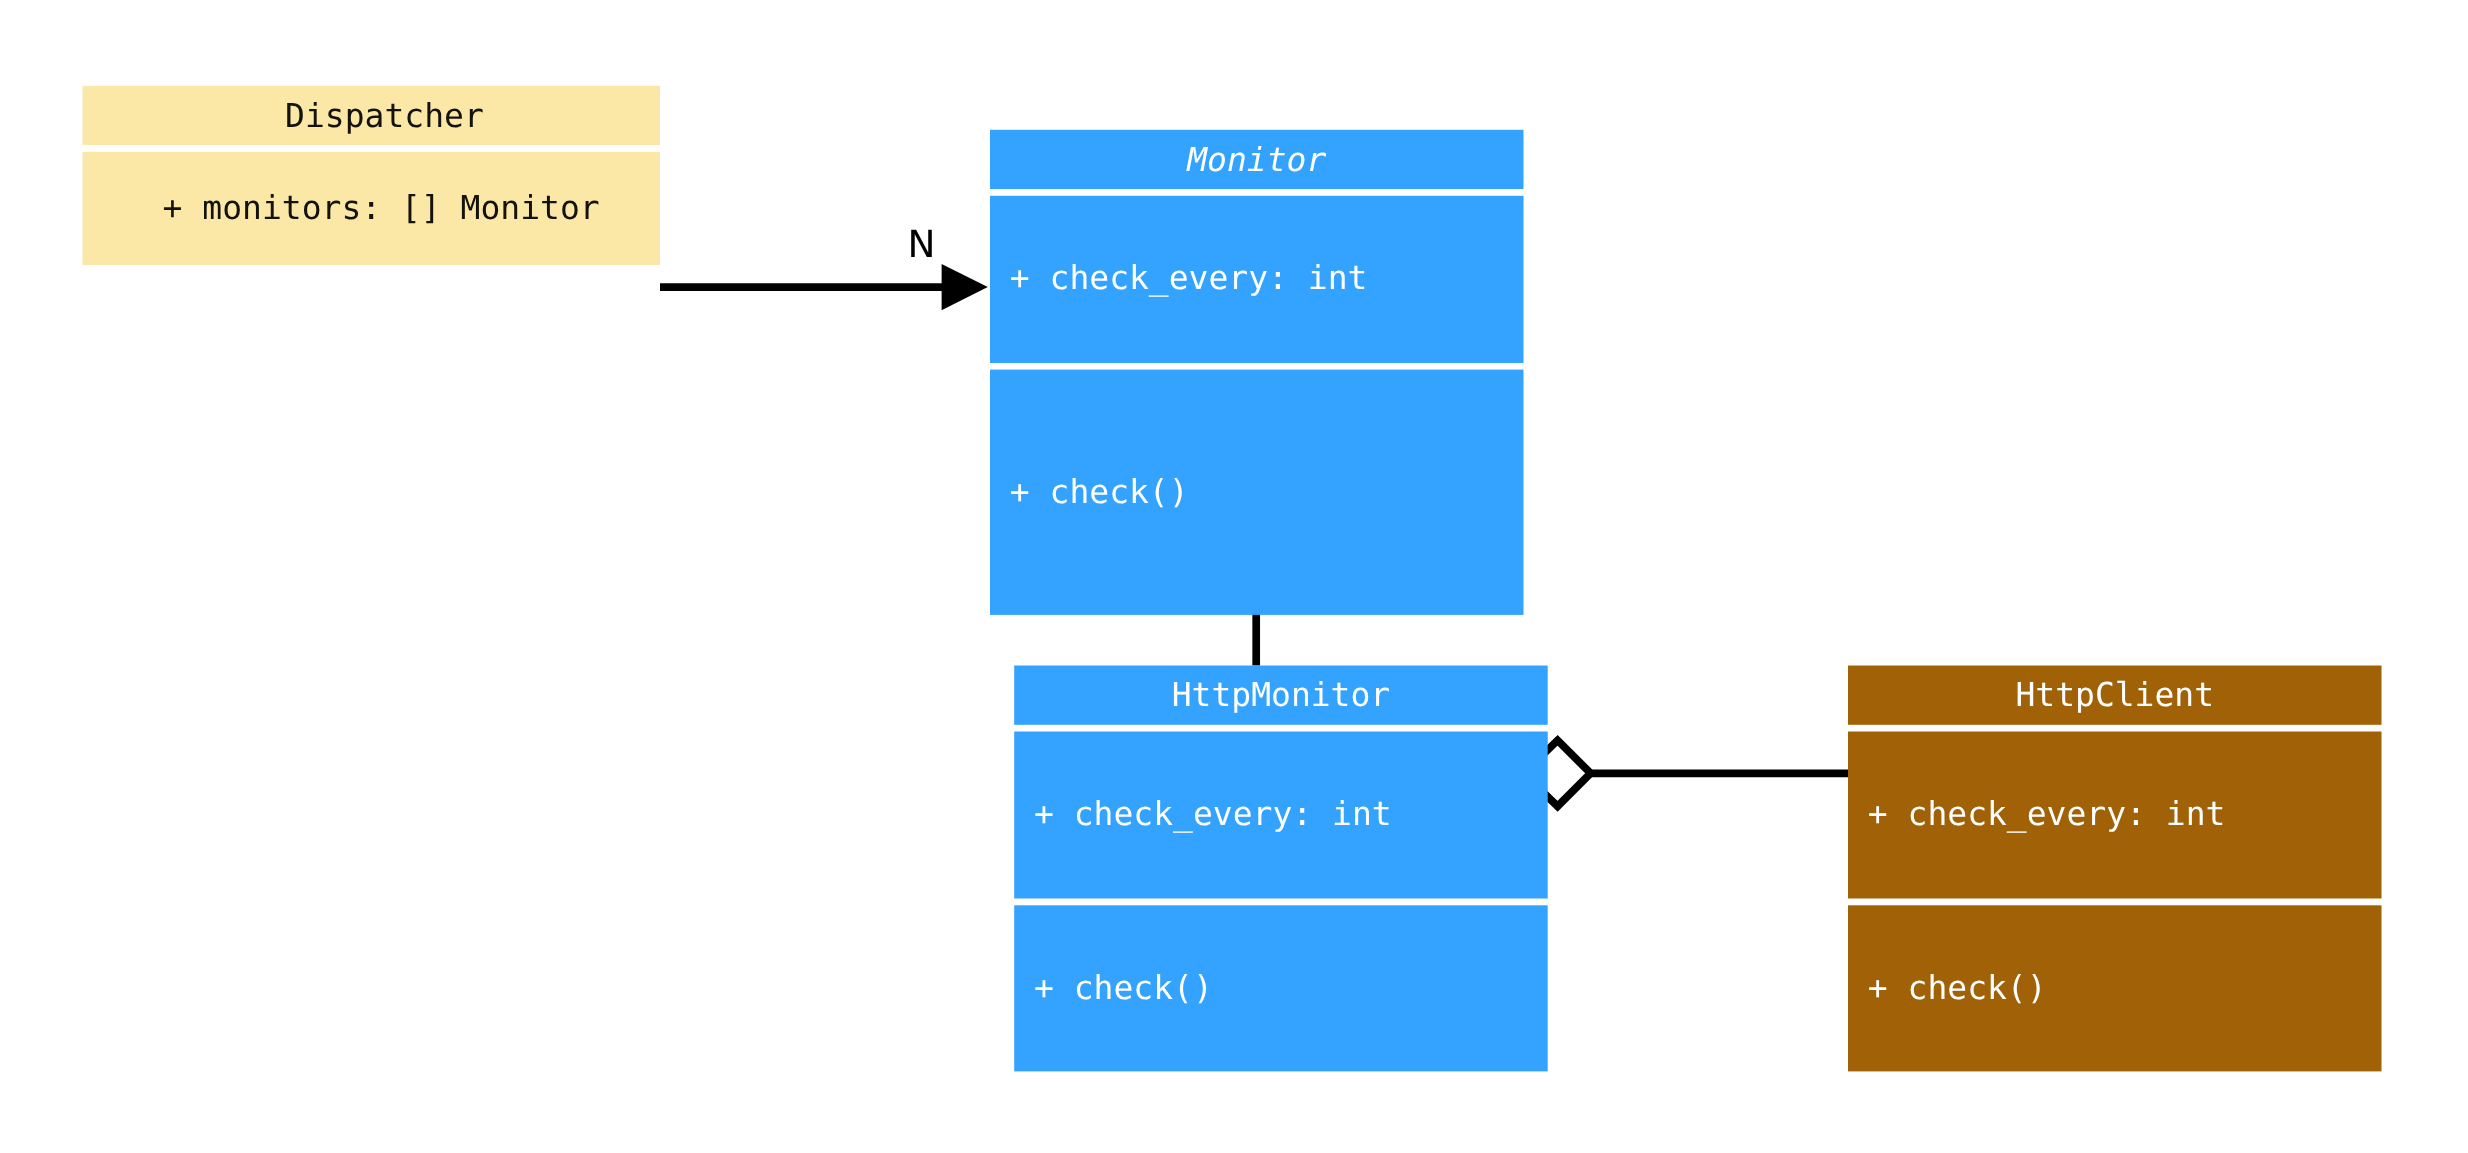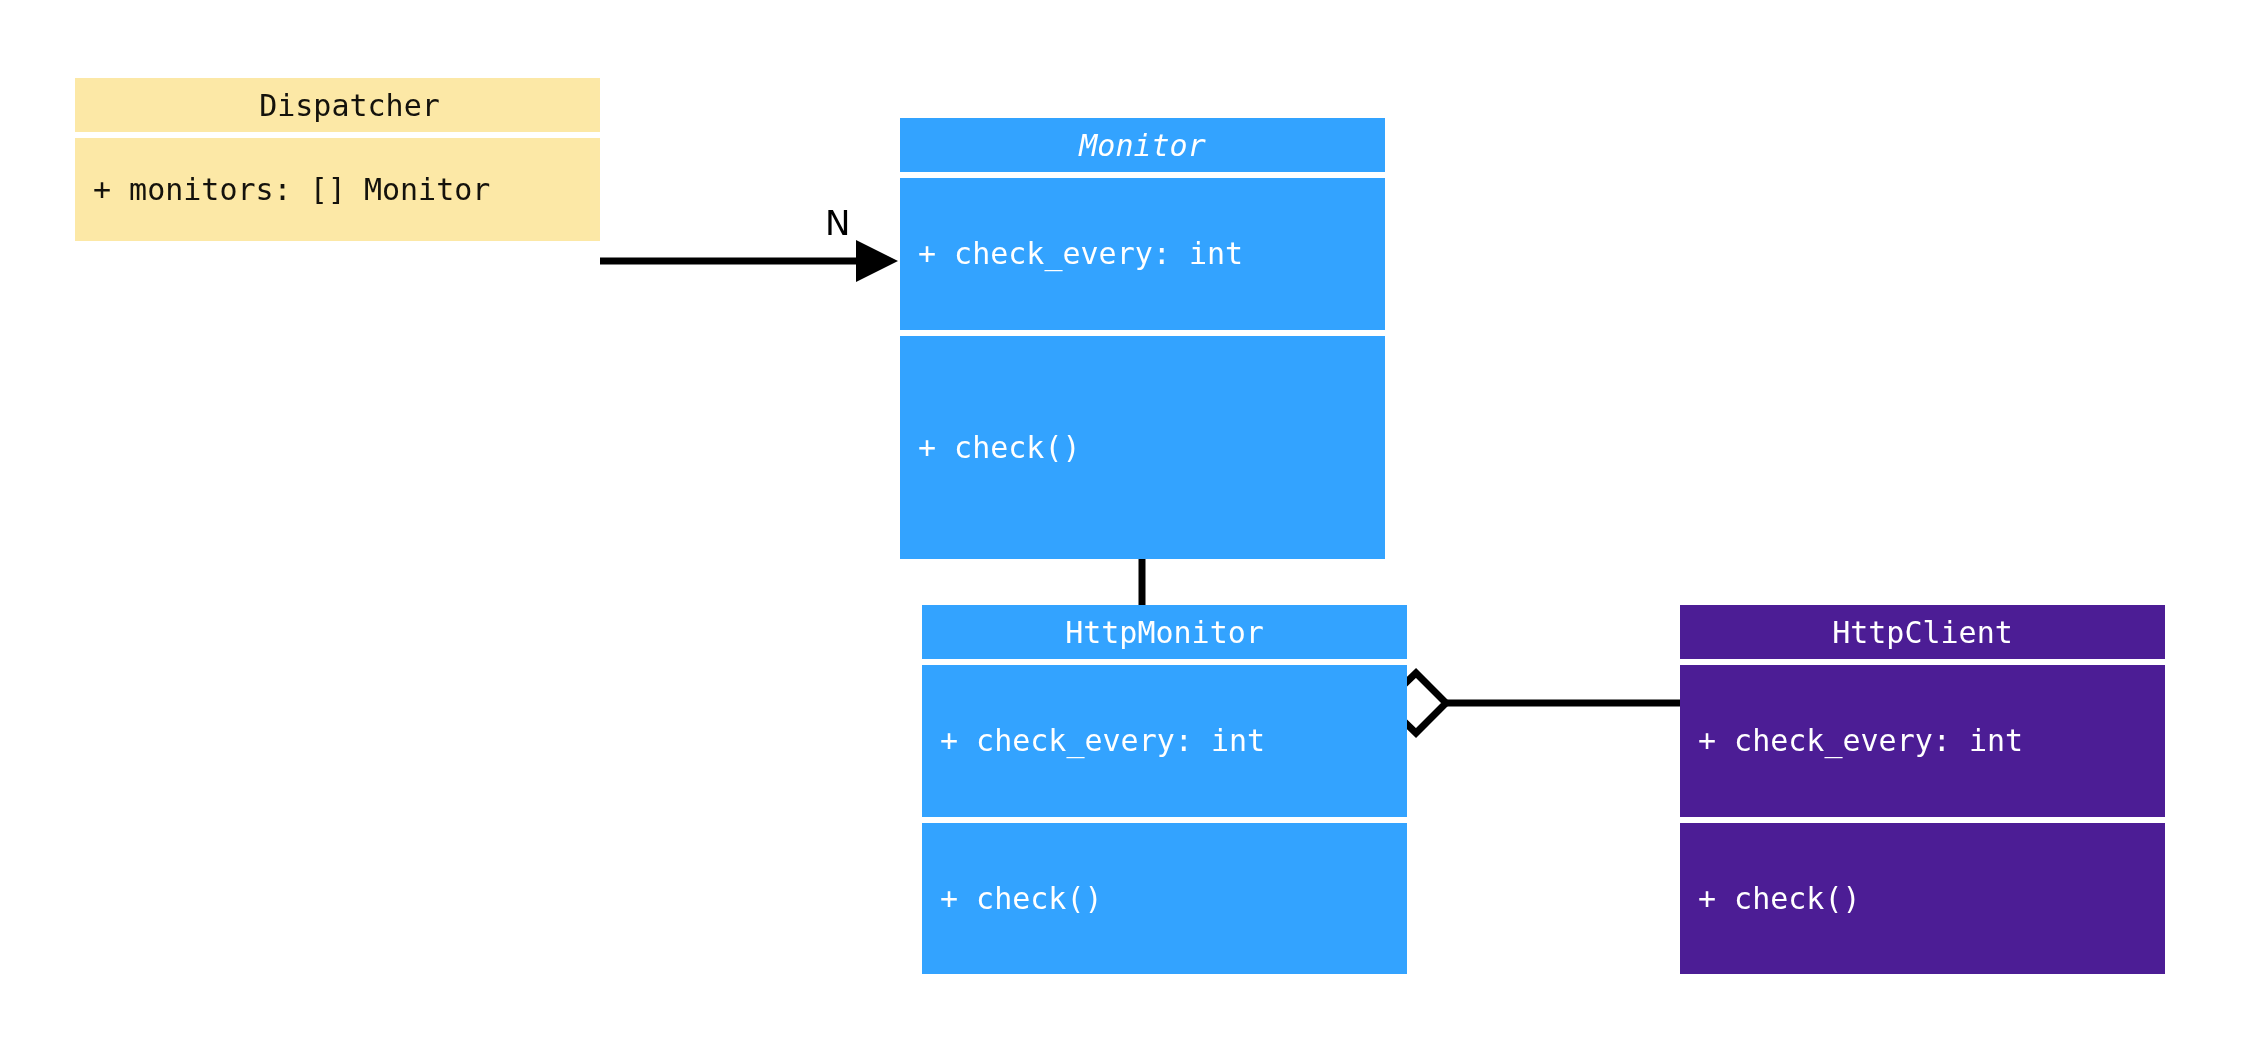--- a/index.html
+++ b/index.html
@@ -57,21 +57,21 @@
   
   .sep {
     height: 6px;
     background: #ffffff;
     flex: 0 0 6px;
   }
 
   
   .theme-yellow .uml-compartment { background: #fce8a6; color: #14120c; }
   .theme-blue   .uml-compartment { background: #33a3ff; color: #ffffff; }
-  .theme-green  .uml-compartment { background: #4c1d95; color: #ffffff; }
+  .theme-green  .uml-compartment { background: #a16207; color: #ffffff; }
 
   
   .connector-layer {
     position: absolute;
     left: 0;
     top: 0;
     width: 2244px;
     height: 1048px;
     z-index: 2;
     pointer-events: none;
@@ -109,21 +109,21 @@
       <line x1="1442" y1="703" x2="1680" y2="703" stroke="#000000" stroke-width="7"></line>
       <polygon points="1385,703 1416,673 1446,703 1416,733" fill="#ffffff" stroke="#000000" stroke-width="7" stroke-linejoin="miter"></polygon>
     </g>
   </svg>
 
   <div class="edge-label" style="left:825px; top:203px;">N</div>
 
   <div class="uml-class theme-yellow" style="left:75px; top:78px; width:525px; height:369px;">
     <div class="uml-compartment uml-header" style="flex:0 0 54px;padding-left:24px;">Dispatcher</div>
     <div class="sep"></div>
-    <div class="uml-compartment uml-body" style="flex:0 0 103px;">
+    <div class="uml-compartment uml-body" style="flex:0 0 103px;align-items:center;">
       <div class="uml-line">+ monitors: [] Monitor</div>
     </div>
     <div class="sep"></div>
   </div>
 
   <div class="uml-class theme-blue" style="left:900px; top:78px; width:485px; height:441px;margin-top:40px;">
     <div class="uml-compartment uml-header abstract" style="flex:0 0 54px;">Monitor</div>
     <div class="sep"></div>
     <div class="uml-compartment uml-body" style="flex:0 0 152px;">
       <div class="uml-line">+ check_every: int</div>

